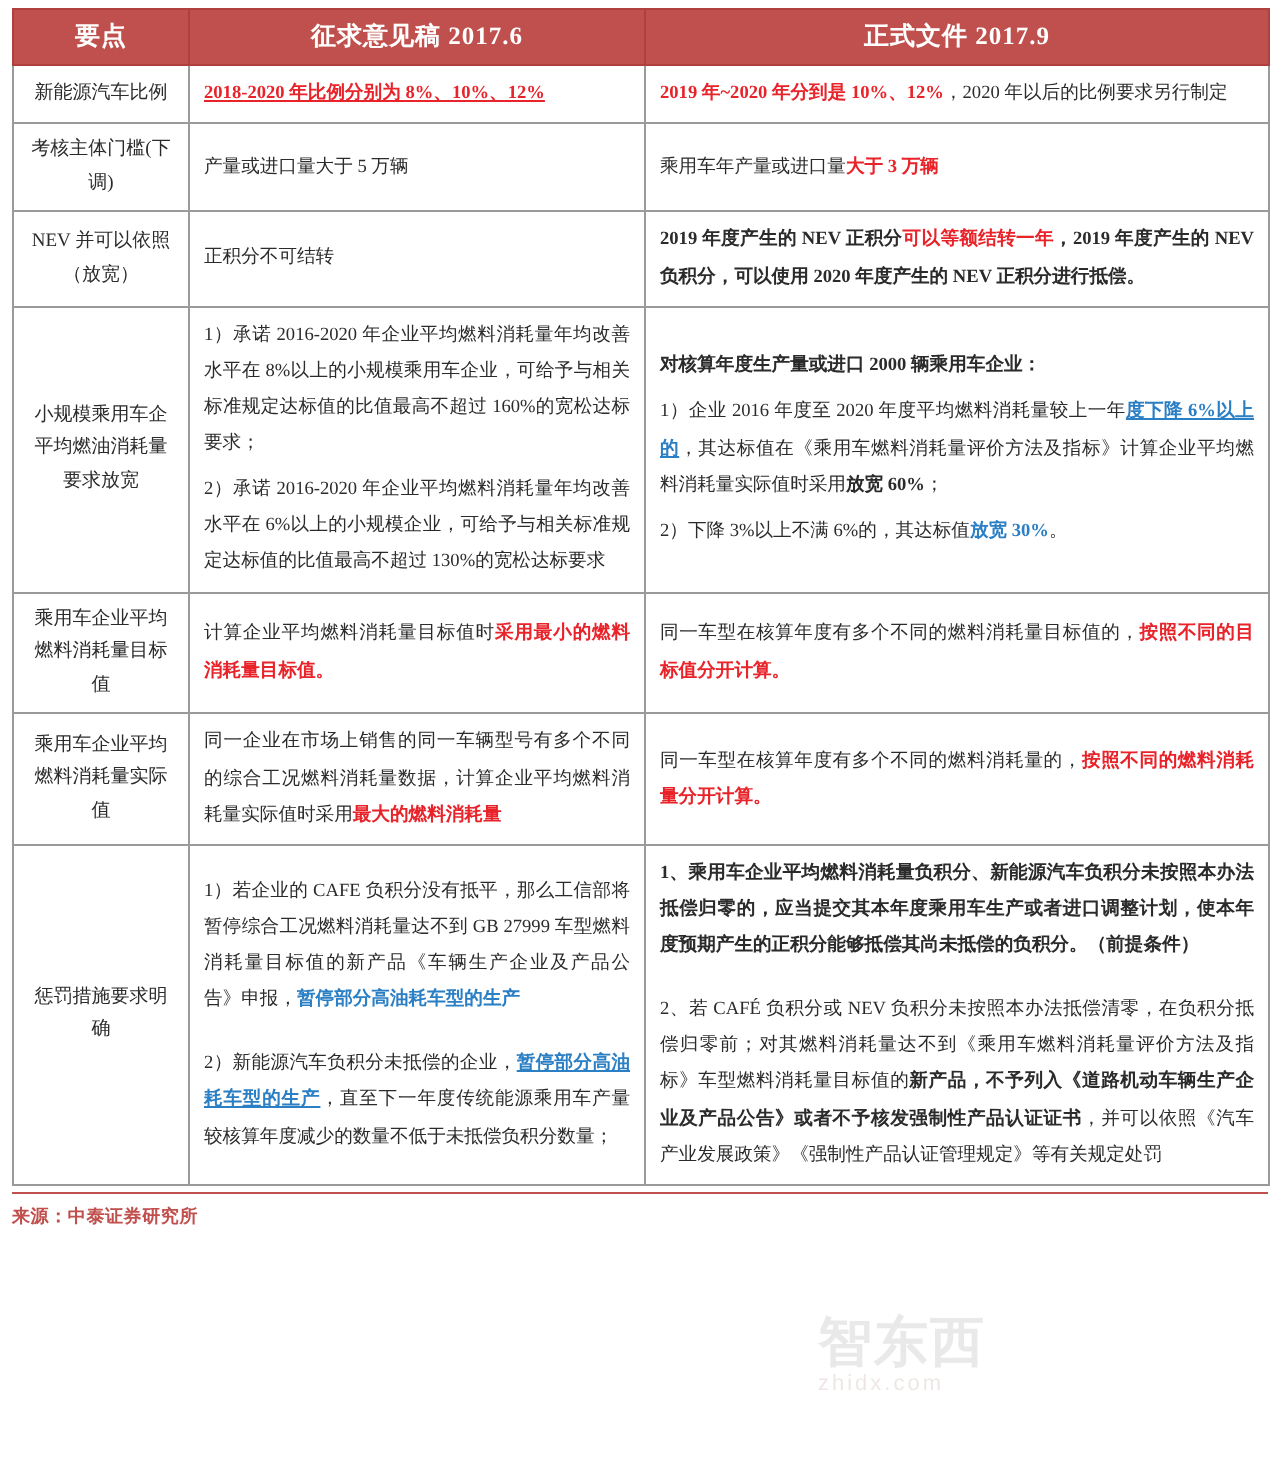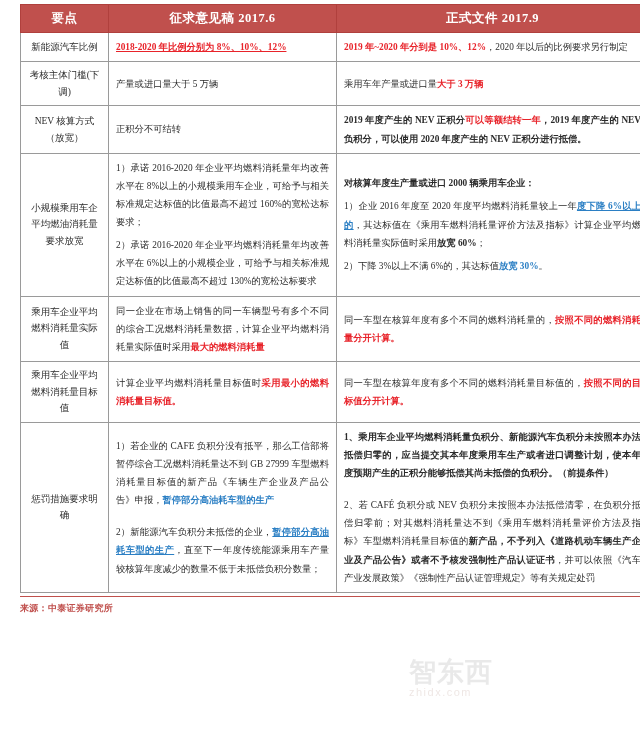--- a/index.html
+++ b/index.html
@@ -15,21 +15,21 @@
     font-family: "Liberation Serif", "DejaVu Serif", serif;
     color: #1a1a1a;
     position: relative;
   }
 
   .page {
     position: relative;
     width: 544px;
     height: 740px;
     box-sizing: border-box;
-    padding: 4px 6px 0 20px;
+    padding: 4px 6px 0 6px;
   }
 
   table.cmp {
     width: 628px;
     border-collapse: collapse;
     table-layout: fixed;
   }
 
   table.cmp col.c-key   { width: 88px; }
   table.cmp col.c-draft { width: 228px; }
@@ -164,56 +164,56 @@
         <tr>
           <td class="key">考核主体门槛(下调)</td>
           <td class="body">
             <p><span class="plain">产量或进口量大于 5 万辆</span></p>
           </td>
           <td class="body">
             <p><span class="plain">乘用车年产量或进口量</span><span class="red">大于 3 万辆</span></p>
           </td>
         </tr>
         <tr>
-          <td class="key">NEV 核算方式（放宽）</td>
+          <td class="key">NEV 并可以依照（放宽）</td>
           <td class="body">
             <p><span class="plain">正积分不可结转</span></p>
           </td>
           <td class="body">
             <p><span class="bold">2019 年度产生的 NEV 正积分</span><span class="red">可以等额结转一年</span><span class="bold">，2019 年度产生的 NEV 负积分，可以使用 2020 年度产生的 NEV 正积分进行抵偿。</span></p>
           </td>
         </tr>
         <tr>
           <td class="key">小规模乘用车企平均燃油消耗量要求放宽</td>
           <td class="body">
             <p><span class="plain">1）承诺 2016-2020 年企业平均燃料消耗量年均改善水平在 8%以上的小规模乘用车企业，可给予与相关标准规定达标值的比值最高不超过 160%的宽松达标要求；</span></p>
             <p><span class="plain">2）承诺 2016-2020 年企业平均燃料消耗量年均改善水平在 6%以上的小规模企业，可给予与相关标准规定达标值的比值最高不超过 130%的宽松达标要求</span></p>
           </td>
           <td class="body">
             <p><span class="bold">对核算年度生产量或进口 2000 辆乘用车企业：</span></p>
             <p><span class="plain">1）企业 2016 年度至 2020 年度平均燃料消耗量较上一年</span><span class="blue-u">度下降 6%以上的</span><span class="plain">，其达标值在《乘用车燃料消耗量评价方法及指标》计算企业平均燃料消耗量实际值时采用</span><span class="bold">放宽 60%</span><span class="plain">；</span></p>
             <p><span class="plain">2）下降 3%以上不满 6%的，其达标值</span><span class="blue">放宽 30%</span><span class="plain">。</span></p>
           </td>
         </tr>
         <tr>
+          <td class="key">乘用车企业平均燃料消耗量目标值</td>
+          <td class="body">
+            <p><span class="plain">计算企业平均燃料消耗量目标值时</span><span class="red">采用最小的燃料消耗量目标值。</span></p>
+          </td>
+          <td class="body">
+            <p><span class="plain">同一车型在核算年度有多个不同的燃料消耗量目标值的，</span><span class="red">按照不同的目标值分开计算。</span></p>
+          </td>
+        </tr>
+        <tr>
           <td class="key">乘用车企业平均燃料消耗量实际值</td>
           <td class="body">
             <p><span class="plain">同一企业在市场上销售的同一车辆型号有多个不同的综合工况燃料消耗量数据，计算企业平均燃料消耗量实际值时采用</span><span class="red">最大的燃料消耗量</span></p>
           </td>
           <td class="body">
             <p><span class="plain">同一车型在核算年度有多个不同的燃料消耗量的，</span><span class="red">按照不同的燃料消耗量分开计算。</span></p>
-          </td>
-        </tr>
-        <tr>
-          <td class="key">乘用车企业平均燃料消耗量目标值</td>
-          <td class="body">
-            <p><span class="plain">计算企业平均燃料消耗量目标值时</span><span class="red">采用最小的燃料消耗量目标值。</span></p>
-          </td>
-          <td class="body">
-            <p><span class="plain">同一车型在核算年度有多个不同的燃料消耗量目标值的，</span><span class="red">按照不同的目标值分开计算。</span></p>
           </td>
         </tr>
         <tr>
           <td class="key">惩罚措施要求明确</td>
           <td class="body">
             <p><span class="plain">1）若企业的 CAFE 负积分没有抵平，那么工信部将暂停综合工况燃料消耗量达不到 GB 27999 车型燃料消耗量目标值的新产品《车辆生产企业及产品公告》申报，</span><span class="blue">暂停部分高油耗车型的生产</span></p>
             <p class="gap"><span class="plain">2）新能源汽车负积分未抵偿的企业，</span><span class="blue-u">暂停部分高油耗车型的生产</span><span class="plain">，直至下一年度传统能源乘用车产量较核算年度减少的数量不低于未抵偿负积分数量；</span></p>
           </td>
           <td class="body">
             <p><span class="bold">1、乘用车企业平均燃料消耗量负积分、新能源汽车负积分未按照本办法抵偿归零的，应当提交其本年度乘用车生产或者进口调整计划，使本年度预期产生的正积分能够抵偿其尚未抵偿的负积分。（前提条件）</span></p>

